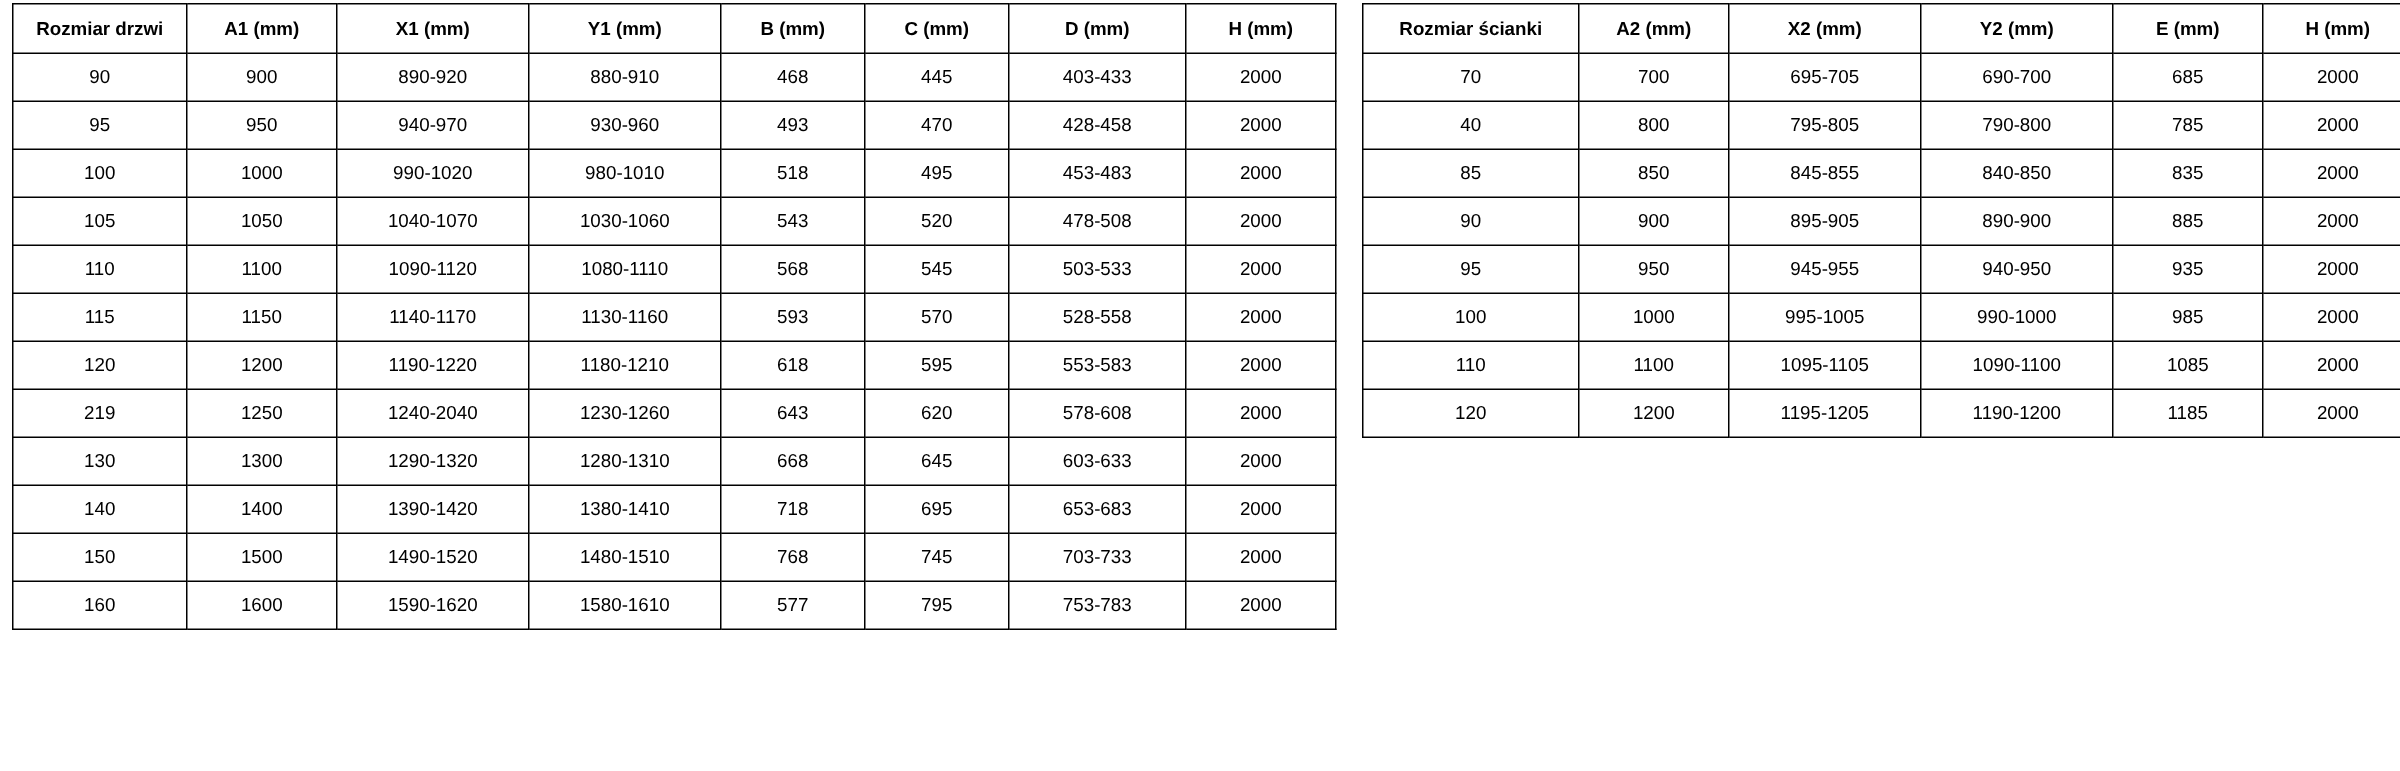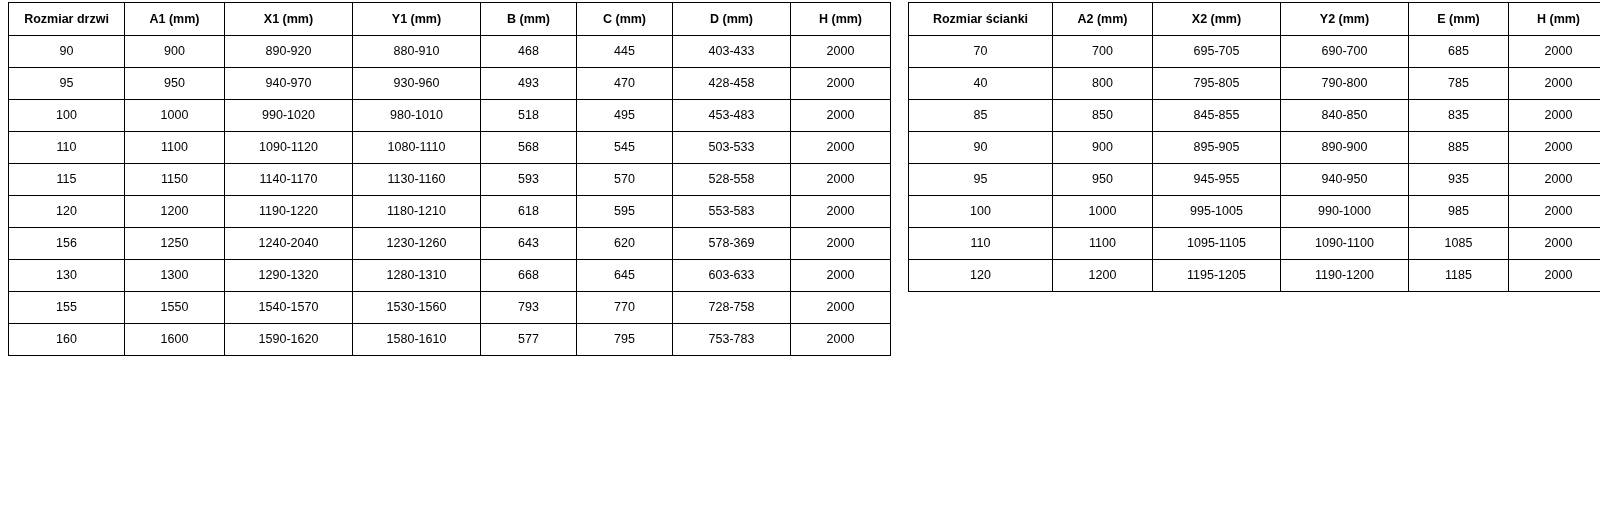--- a/index.html
+++ b/index.html
@@ -127,20 +127,30 @@
           <td>100</td>
           <td>1000</td>
           <td>990-1020</td>
           <td>980-1010</td>
           <td>518</td>
           <td>495</td>
           <td>453-483</td>
           <td>2000</td>
         </tr>
         <tr>
+          <td>105</td>
+          <td>1050</td>
+          <td>1040-1070</td>
+          <td>1030-1060</td>
+          <td>543</td>
+          <td>520</td>
+          <td>478-508</td>
+          <td>2000</td>
+        </tr>
+        <tr>
           <td>110</td>
           <td>1100</td>
           <td>1090-1120</td>
           <td>1080-1110</td>
           <td>568</td>
           <td>545</td>
           <td>503-533</td>
           <td>2000</td>
         </tr>
         <tr>
@@ -157,47 +167,57 @@
           <td>120</td>
           <td>1200</td>
           <td>1190-1220</td>
           <td>1180-1210</td>
           <td>618</td>
           <td>595</td>
           <td>553-583</td>
           <td>2000</td>
         </tr>
         <tr>
-          <td>156</td>
+          <td>219</td>
           <td>1250</td>
           <td>1240-2040</td>
           <td>1230-1260</td>
           <td>643</td>
           <td>620</td>
-          <td>578-369</td>
+          <td>578-608</td>
           <td>2000</td>
         </tr>
         <tr>
           <td>130</td>
           <td>1300</td>
           <td>1290-1320</td>
           <td>1280-1310</td>
           <td>668</td>
           <td>645</td>
           <td>603-633</td>
           <td>2000</td>
         </tr>
         <tr>
-          <td>155</td>
-          <td>1550</td>
-          <td>1540-1570</td>
-          <td>1530-1560</td>
-          <td>793</td>
-          <td>770</td>
-          <td>728-758</td>
+          <td>140</td>
+          <td>1400</td>
+          <td>1390-1420</td>
+          <td>1380-1410</td>
+          <td>718</td>
+          <td>695</td>
+          <td>653-683</td>
+          <td>2000</td>
+        </tr>
+        <tr>
+          <td>150</td>
+          <td>1500</td>
+          <td>1490-1520</td>
+          <td>1480-1510</td>
+          <td>768</td>
+          <td>745</td>
+          <td>703-733</td>
           <td>2000</td>
         </tr>
         <tr>
           <td>160</td>
           <td>1600</td>
           <td>1590-1620</td>
           <td>1580-1610</td>
           <td>577</td>
           <td>795</td>
           <td>753-783</td>

